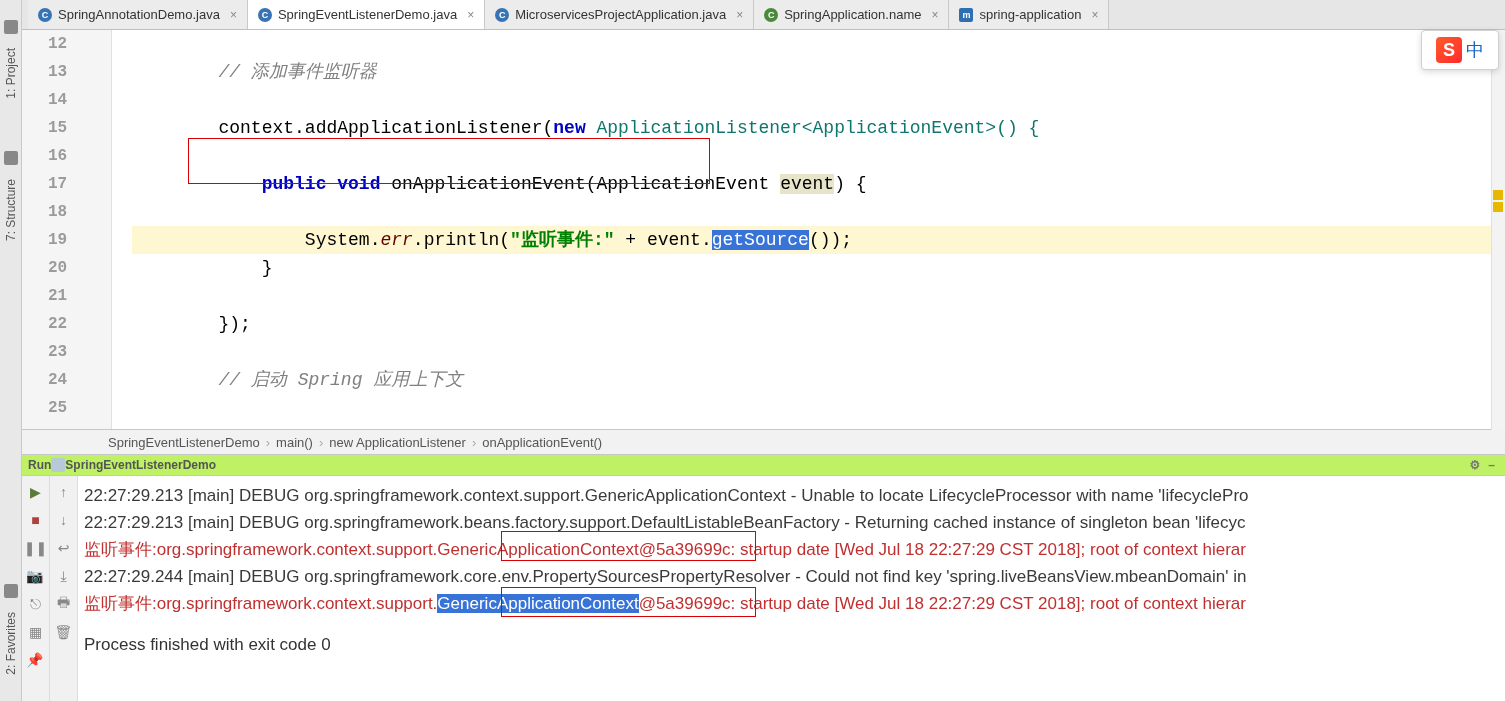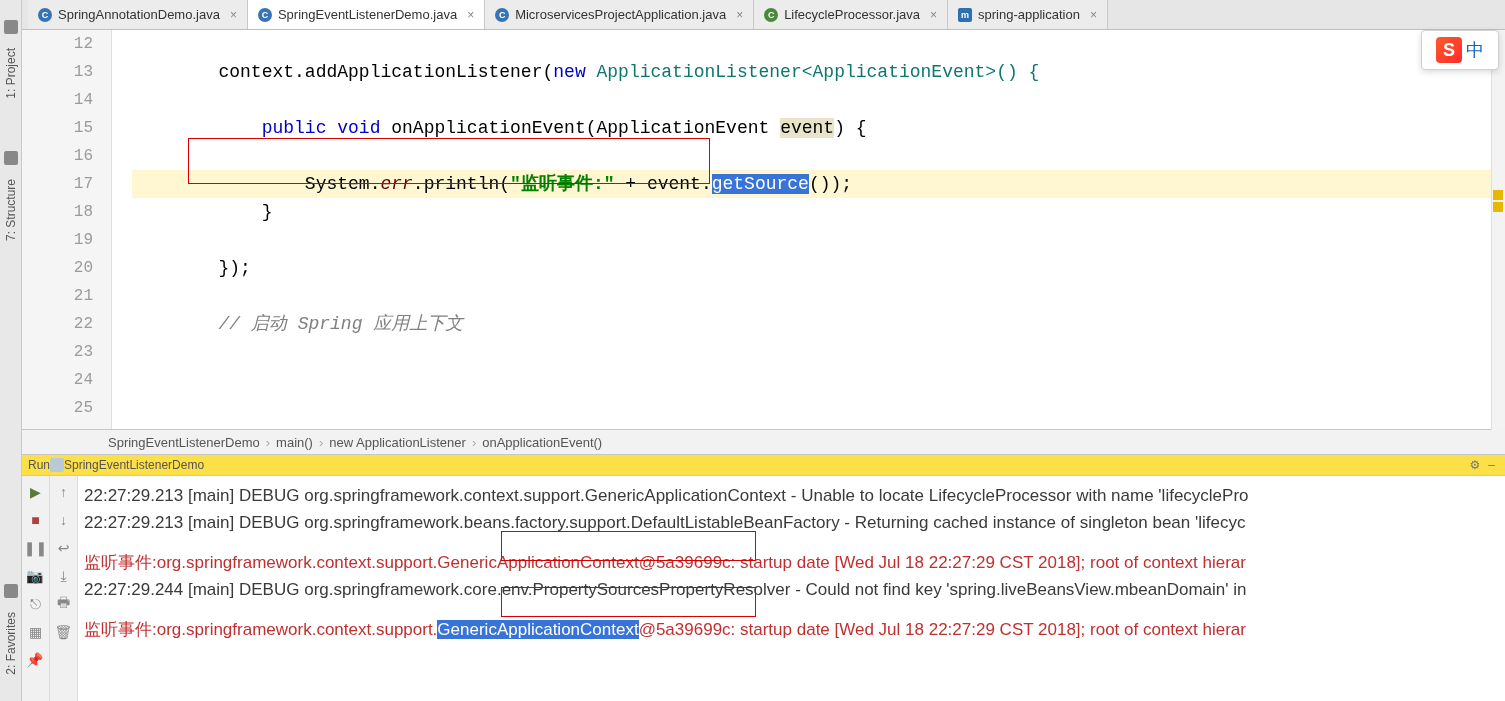--- a/index.html
+++ b/index.html
@@ -82,29 +82,30 @@
     line-height: 28px;
     display: flex;
     overflow: hidden;
     border-bottom: 1px solid #c7c7c7;
   }
   .gutter {
     width: 90px;
     background: #f5f5f5;
     border-right: 1px solid #e0e0e0;
     color: #9b9b9b;
-    text-align: right;
+    text-align: center;
     padding-right: 18px;
     font-size: 16px;
+    font-weight: bold;
   }
   .gutter .ln { height: 28px; position:relative; }
   .code { flex:1; padding-left: 20px; white-space: pre; position:relative; }
   .code .row { height:28px; }
   .cmt { color:#808080; font-style: italic; }
-  .kw  { color:#0000c0; font-weight: normal; }
+  .kw  { color:#0000c0; font-weight: bold; }
   .ann { color:#808000; }
   .str { color:#008000; font-weight: bold; }
   .errfield { color:#660000; font-style: italic; }
   .type { color:#0f766e; }
   .param-hl { background:#e8e4c9;text-align:center; }
   .sel { background:#3874d8; color:#fff; }
   .line-hl { background:#fff7d1; display:inline-block; width:100%; }
   .redbox {
     position:absolute;
     border: 1.5px solid #d80000;
@@ -120,27 +121,28 @@
     color:#555;
     display:flex; align-items:center; gap:6px;
   }
   .breadcrumb span { color:#555; }
   .breadcrumb .sep { color:#aaa; }
   
   .runheader {
     position:absolute;
     left:22px; right:0; top:454px;
     height:22px;
-    background:#fde047;
+    background:#bef264;
     border-top:1px solid #c7c7c7;
     border-bottom:1px solid #c7c7c7;
     display:flex; align-items:center;
     font-size:12px; color:#555;
     padding-left:6px;
     gap:0;
+    font-weight:bold;
   }
   .runheader .cfgicon {
     width:14px;height:14px;background:#b8c9d8;border-radius:2px;
   }
   .runheader .right-tools { margin-left:auto; margin-right:10px; display:flex; gap:8px; color:#777; }
   
   .console-wrap {
     position:absolute;
     left:22px; right:0; top:476px; bottom:0;
     background:#fff;
@@ -161,21 +163,21 @@
     flex:1;
     font-family: Liberation Sans, sans-serif;
     font-size: 17px;
     line-height: 27px;
     padding: 6px 4px 8px 6px;
     color:#3a3a3a;
     white-space: nowrap;
     overflow:hidden;
     position:relative;
   }
-  .console .errline { color:#c03030;margin-top:13px; }
+  .console .errline { color:#c03030; }
   .console .exitline { color:#333; margin-top:14px; }
   .console .hl-sel { background:#3874d8; color:#fff; }
   
   #redbox-con1 { left: 423px; top: 55px;  width: 255px; height: 30px; }
   #redbox-con2 { left: 423px; top: 111px; width: 255px; height: 30px; }
   
   .ime {
     position:absolute;
     right: 6px; top: 30px;
     width: 78px; height: 40px;
@@ -225,21 +227,21 @@
     <span>SpringEventListenerDemo.java</span>
     <span class="close-x">×</span>
   </div>
   <div class="tab">
     <span class="file-icon java">C</span>
     <span>MicroservicesProjectApplication.java</span>
     <span class="close-x">×</span>
   </div>
   <div class="tab">
     <span class="file-icon cls">C</span>
-    <span>LifecycleProcessor.java</span>
+    <span>SpringApplication.name</span>
     <span class="close-x">×</span>
   </div>
   <div class="tab">
     <span class="file-icon md">m</span>
     <span>spring-application</span>
     <span class="close-x">×</span>
   </div>
 </div>
 
 <div class="editor">
@@ -254,20 +256,21 @@
     <div class="ln">19</div>
     <div class="ln">20</div>
     <div class="ln">21</div>
     <div class="ln">22</div>
     <div class="ln">23</div>
     <div class="ln">24</div>
     <div class="ln">25</div>
     <div class="ln">26</div>
   </div>
   <div class="code">
+<div class="row">        <span class="cmt">// 添加事件监听器</span></div>
 <div class="row">        <span>context.addApplicationListener(</span><span class="kw">new</span><span class="type"> ApplicationListener&lt;ApplicationEvent&gt;() {</span></div>
 <div class="row">            <span class="kw">public void</span><span> onApplicationEvent(ApplicationEvent </span><span class="param-hl">event</span><span>) {</span></div>
 <div class="row line-hl">                <span>System.</span><span class="errfield">err</span><span>.println(</span><span class="str">"监听事件:"</span><span> + event.</span><span class="sel">getSource</span><span>());</span></div>
 <div class="row">            <span>}</span></div>
 <div class="row">        <span>});</span></div>
 <div class="row">        <span class="cmt">// 启动 Spring 应用上下文</span></div>
 
 
 
 
@@ -320,20 +323,21 @@
     <div class="tbtn grey">⤓</div>
     <div class="tbtn grey">🖶</div>
     <div class="tbtn grey">🗑</div>
   </div>
   <div class="console">
     <div>22:27:29.213 [main] DEBUG org.springframework.context.support.GenericApplicationContext - Unable to locate LifecycleProcessor with name 'lifecyclePro</div>
     <div>22:27:29.213 [main] DEBUG org.springframework.beans.factory.support.DefaultListableBeanFactory - Returning cached instance of singleton bean 'lifecyc</div>
     <div class="errline"><span>监听事件:org.springframework.context.support.</span><span>GenericApplicationContext</span><span>@5a39699c: startup date [Wed Jul 18 22:27:29 CST 2018]; root of context hierar</span></div>
     <div>22:27:29.244 [main] DEBUG org.springframework.core.env.PropertySourcesPropertyResolver - Could not find key 'spring.liveBeansView.mbeanDomain' in</div>
     <div class="errline"><span>监听事件:org.springframework.context.support.</span><span class="hl-sel">GenericApplicationContext</span><span>@5a39699c: startup date [Wed Jul 18 22:27:29 CST 2018]; root of context hierar</span></div>
+    <div class="exitline">Process finished with exit code 0</div>
     <div id="redbox-con1" class="redbox"></div>
     <div id="redbox-con2" class="redbox"></div>
   </div>
 </div>
 
 <div class="ime">
   <div class="logo">S</div>
   <div class="mode">中</div>
 </div>
 

